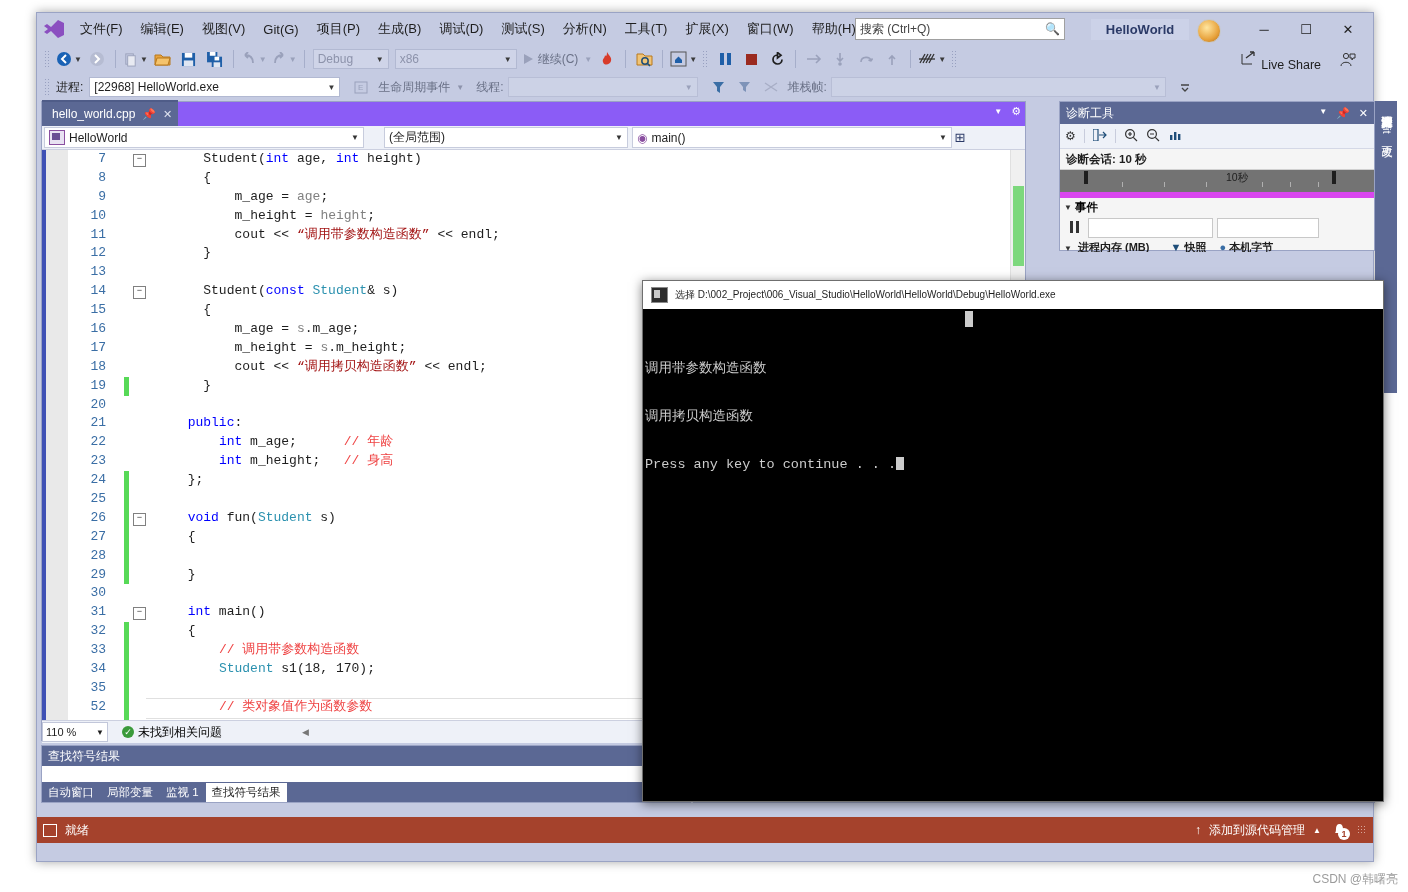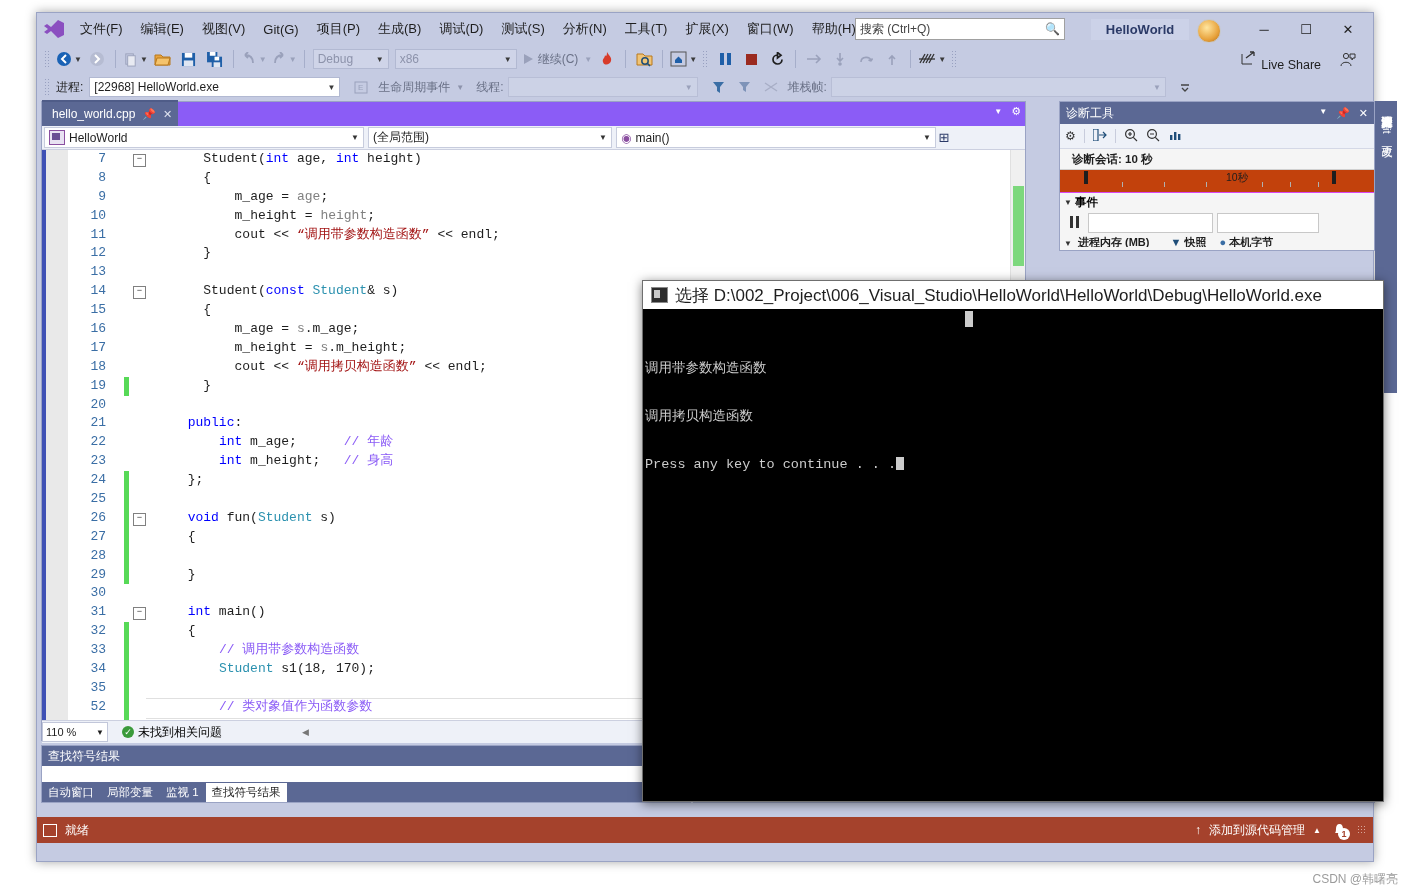--- a/index.html
+++ b/index.html
@@ -74,40 +74,40 @@
 
   .codearea{position:relative;height:570px;background:#fff;overflow:hidden;font-family:"Liberation Mono","DejaVu Sans Mono",monospace;font-size:13px;}
   .code-left-strip{position:absolute;left:0;top:0;width:4px;height:100%;background:#3f51b5;}
   .gutter-bg{position:absolute;left:4px;top:0;width:22px;height:100%;background:#e9e9e9;}
   .coderow{position:relative;height:18.9px;line-height:18.9px;white-space:pre;}
   .lineno{position:absolute;left:30px;width:34px;text-align:right;color:#3a6ea5;font-size:13px;}
   .chgbar{position:absolute;left:82px;width:5px;height:18.9px;background:#57d957;}
   .fold{position:absolute;left:91px;top:4px;width:11px;height:11px;border:1px solid #808080;
         background:#fff;color:#333;font-size:9px;line-height:9px;text-align:center;}
   .codetext{position:absolute;left:130px;white-space:pre;}
-  .k{color:#0000ff;}.t{color:#2b91af;}.s{color:#a31515;}.c{color:#8b5cf6;}
+  .k{color:#0000ff;}.t{color:#2b91af;}.s{color:#a31515;}.c{color:#ef4444;}
   .p{color:#1e1e1e;}.v{color:#808080;}.id{color:#1e1e1e;}
   .cur-line{position:absolute;left:104px;right:0;height:19px;border-top:1px solid #e0e0e0;border-bottom:1px solid #e0e0e0;}
   .scroll-v{position:absolute;right:0;top:0;width:14px;height:100%;background:#f0f0f0;border-left:1px solid #e0e0e0;}
   .scroll-thumb{position:absolute;right:1px;top:36px;width:11px;height:80px;background:#7dd87d;}
   .editor-status{height:22px;background:#eef1f8;border-top:1px solid #ccd0e0;display:flex;align-items:center;font-family:"Liberation Sans",sans-serif;font-size:11px;}
   .zoombox{width:66px;height:20px;border:1px solid #c2c7da;background:#fff;display:flex;align-items:center;
            padding:0 3px;box-sizing:border-box;font-size:11px;color:#1e1e1e;}
   .zoombox .ar{margin-left:auto;font-size:8px;}
   .ok-dot{width:12px;height:12px;border-radius:50%;background:#3a9a3a;color:#fff;font-size:9px;
           display:flex;align-items:center;justify-content:center;margin:0 4px 0 14px;}
 
   
   .diag{position:absolute;left:1022px;top:0;width:316px;height:150px;background:#f5f5f5;
         border:1px solid #9aa3c4;box-sizing:border-box;}
   .diag-title{height:22px;background:#5b6894;color:#fff;font-size:12px;display:flex;align-items:center;padding:0 6px;}
   .diag-title .sp{margin-left:auto;display:flex;gap:9px;font-size:11px;}
   .diag-tb{height:24px;background:#eef1f8;border-bottom:1px solid #d4d8e6;display:flex;align-items:center;padding:0 5px;gap:8px;color:#333;font-size:12px;}
-  .diag-sess{height:20px;font-weight:bold;font-size:11.5px;color:#1e1e1e;display:flex;align-items:center;padding:0 12px;background:#f5f5f5;}
-  .diag-ruler{height:22px;background:#c2410c;border-top:1px solid #d0d0d0;border-bottom:1px solid #d946ef;position:relative;text-align:right;}
+  .diag-sess{height:20px;font-weight:bold;font-size:11.5px;color:#1e1e1e;display:flex;align-items:center;padding:0 6px;background:#f5f5f5;}
+  .diag-ruler{height:22px;background:#737373;border-top:1px solid #d0d0d0;border-bottom:6px solid #d946ef;position:relative;text-align:right;}
   .rmark{position:absolute;top:1px;width:4px;height:13px;background:#1e1e1e;}
   .rtick{position:absolute;top:12px;width:1px;height:5px;background:#b0b0b0;}
   .rlabel{position:absolute;top:1px;font-size:10.5px;color:#1e1e1e;font-family:"Liberation Sans",sans-serif;}
   .diag-events{height:18px;display:flex;align-items:center;font-weight:bold;font-size:11.5px;padding:0 4px;}
   .tri{font-size:8px;margin-right:3px;color:#333;}
   .ev-row{height:24px;display:flex;align-items:center;padding:0 4px;gap:4px;}
   .ev-box{height:20px;border:1px solid #c8c8c8;background:#fff;box-sizing:border-box;}
   .diag-mem{font-size:11px;font-weight:bold;color:#1e1e1e;padding:0 4px;overflow:hidden;height:12px;}
 
   
@@ -131,21 +131,21 @@
   .sb-sq{width:12px;height:11px;border:1.5px solid #fff;}
   .sb-right{margin-left:auto;display:flex;align-items:center;gap:8px;}
   .bell{position:relative;width:20px;height:18px;display:flex;align-items:center;justify-content:center;}
   .bell-num{position:absolute;right:-1px;bottom:-1px;width:12px;height:12px;border-radius:50%;
             background:#fff;color:#a5422c;font-size:9px;display:flex;align-items:center;justify-content:center;font-weight:bold;}
   .grip-dots{width:10px;height:10px;background-image:radial-gradient(#d8a79b 35%,transparent 36%);background-size:3px 3px;}
 
   
   .console{position:absolute;left:642px;top:280px;width:740px;height:520px;background:#000;
            border:1px solid #6f6f6f;box-shadow:0 2px 10px rgba(0,0,0,.5);}
-  .console-title{height:28px;background:#fff;display:flex;align-items:center;padding:0 8px;color:#1e1e1e;font-size:17px;}
+  .console-title{height:28px;background:#fff;display:flex;align-items:center;padding:0 8px;color:#1e1e1e;font-size:10px;}
   .console-ico{width:15px;height:14px;background:#2c2c2c;border:1px solid #8a8a8a;margin-right:7px;position:relative;}
   .console-ico:after{content:"";position:absolute;left:2px;top:2px;width:6px;height:8px;background:#c8c8c8;}
   .console-body{padding:4px 2px 0 2px;font-family:"Liberation Mono","DejaVu Sans Mono",monospace;
                 font-size:13.5px;color:#cccccc;line-height:16px;white-space:pre;position:relative;}
   .caret-block{display:inline-block;width:8px;height:13px;background:#cccccc;vertical-align:-2px;}
   .caret-top{position:absolute;left:322px;top:2px;width:8px;height:16px;background:#cccccc;}
 
   
   .watermark{position:absolute;right:10px;bottom:4px;color:#9b9b9b;font-size:12px;}
 </style>
@@ -416,21 +416,21 @@
             <span>⚙</span>
           </div>
         </div>
 
         <div class="navbar">
           <div class="navsel" style="width:320px;margin-left:2px;">
             <span class="nav-icon"></span>
             <span class="cv">HelloWorld</span>
             <span class="ar">▼</span>
           </div>
-          <div class="navsel" style="width:244px;margin-left:4px;">
+          <div class="navsel" style="width:244px;margin-left:20px;">
             <span class="cv">(全局范围)</span>
             <span class="ar">▼</span>
           </div>
           <div class="navsel" style="width:320px;margin-left:4px;">
             <span style="margin-right:4px;color:#8a4fa0;">◉</span>
             <span class="cv">main()</span>
             <span class="ar">▼</span>
           </div>
           <div class="nav-plus">⊞</div>
         </div>

